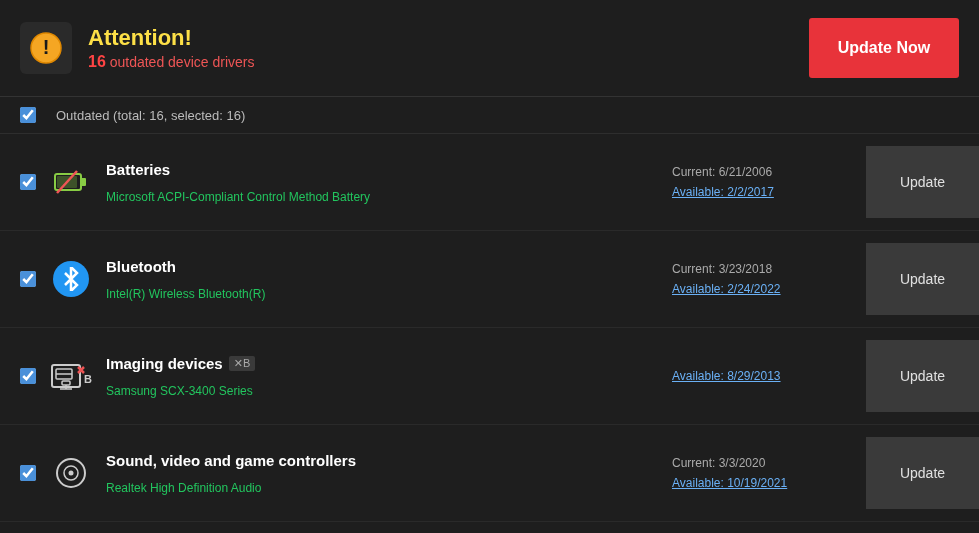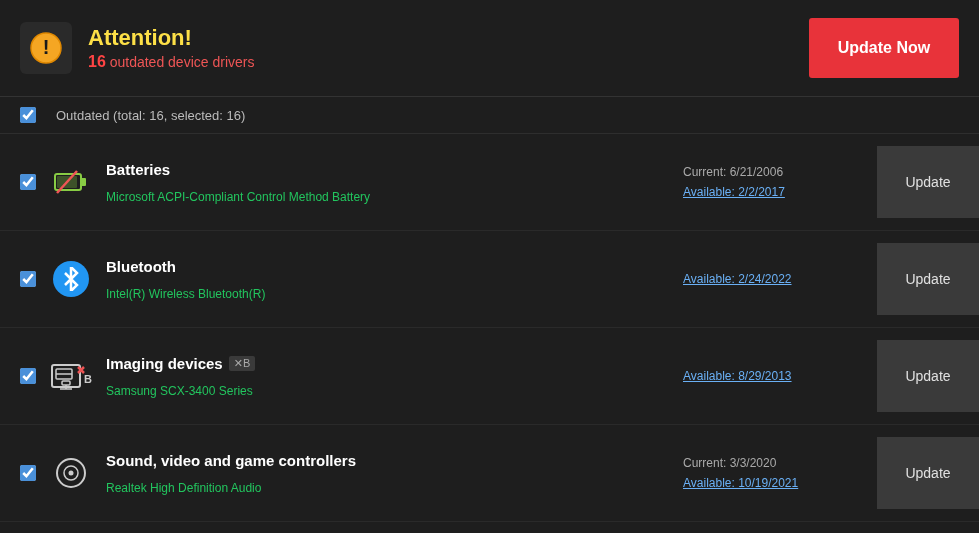--- a/index.html
+++ b/index.html
@@ -165,21 +165,21 @@
     .driver-dates .available {
       color: #6ab0f5;
       text-decoration: underline;
     }
 
     .update-btn {
       background: #3a3a3a;
       color: #e0e0e0;
       border: none;
       padding: 0 0;
-      width: 102px;
+      width: 113px;
       min-height: 72px;
       font-size: 14px;
       font-weight: 500;
       cursor: pointer;
       flex-shrink: 0;
       align-self: stretch;
       display: flex;
       align-items: center;
       justify-content: center;
     }
@@ -252,20 +252,21 @@
     </svg>
   </div>
       </div>
     <div class="driver-info">
       <div class="driver-name">
         Bluetooth
       </div>
       <div class="driver-subname">Intel(R) Wireless Bluetooth(R)</div>
     </div>
     <div class="driver-dates">
+      <div>Current: 3/23/2018</div>
       <div class="available">Available: 2/24/2022</div>
     </div>
     <button class="update-btn">Update</button>
   </div>
     <div class="driver-row">
     <input type="checkbox" checked="" class="driver-checkbox" style="">
     <div class="driver-icon">
         <svg width="42" height="38" viewBox="0 0 42 38" fill="none">
     <rect x="2" y="8" width="28" height="22" rx="2" stroke="#ccc" stroke-width="2" fill="none"></rect>
     <rect x="6" y="12" width="16" height="10" rx="1" stroke="#ccc" stroke-width="1.5" fill="none"></rect>

